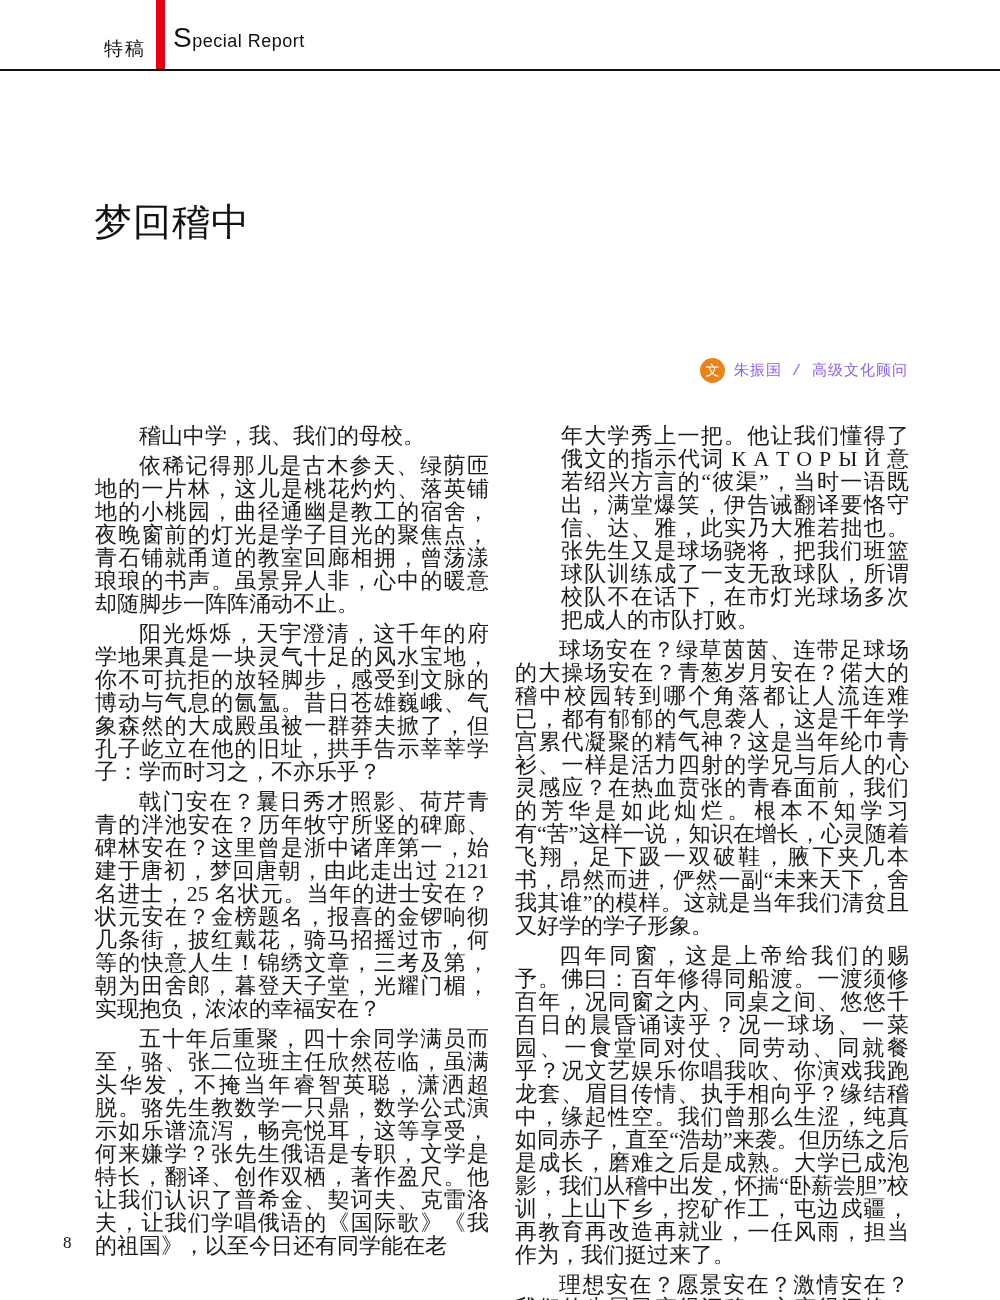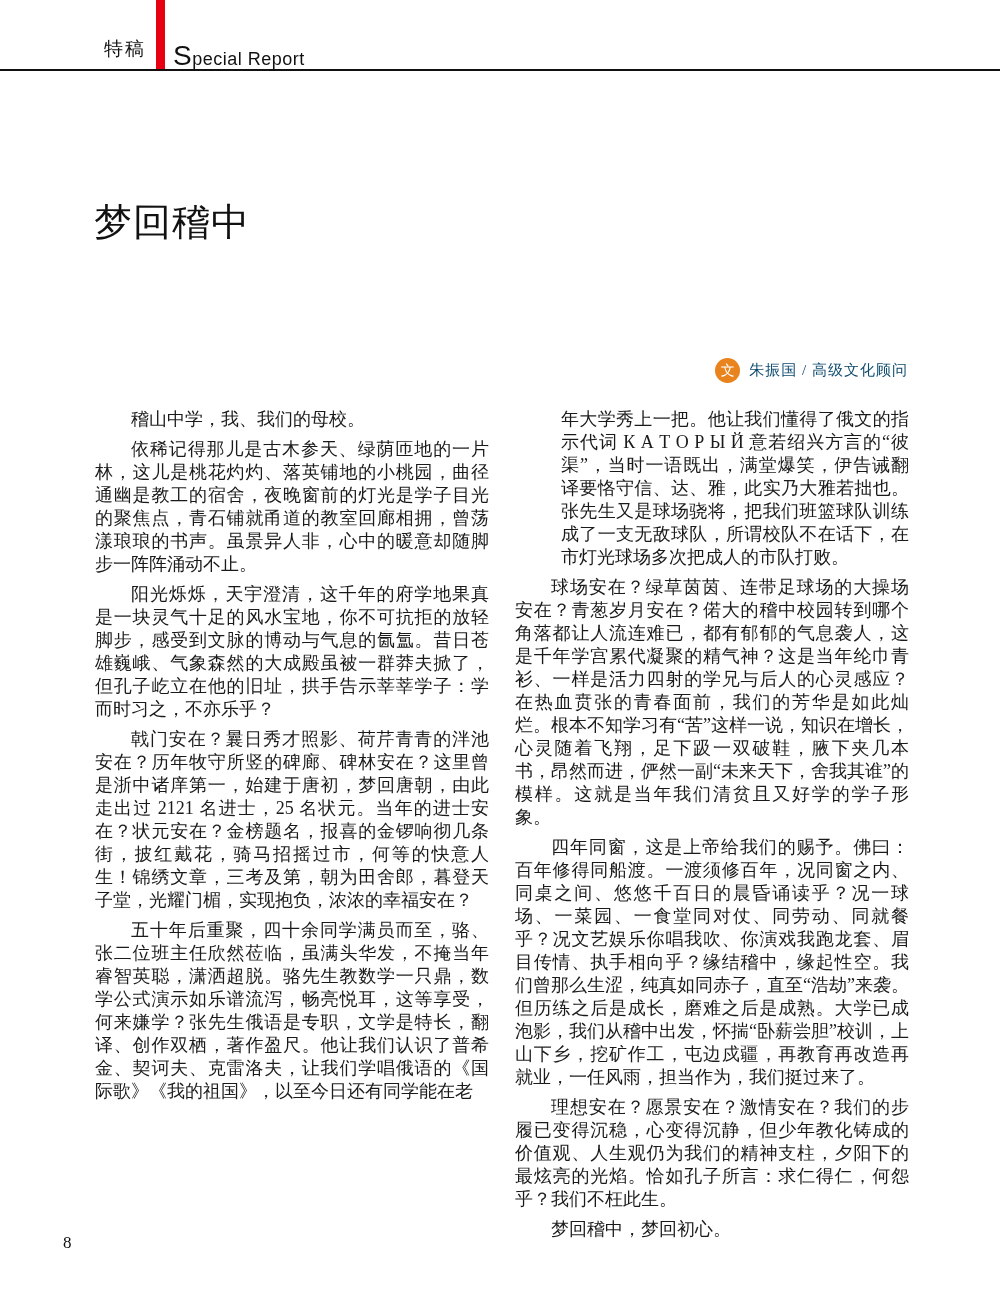--- a/index.html
+++ b/index.html
@@ -10,21 +10,21 @@
   }
   
   .hdr-rule{position:absolute;left:0;top:69px;width:1000px;height:2px;background:#111;}
   .hdr-redbar{position:absolute;left:156px;top:0;width:9px;height:71px;background:#e60012;}
   .hdr-cn{
     position:absolute;left:50px;top:36px;width:96px;text-align:right;
     font-family:"Liberation Sans","DejaVu Sans",sans-serif;
     font-size:19px;letter-spacing:2px;color:#111;
   }
   .hdr-en{
-    position:absolute;left:173px;top:40px;
+    position:absolute;left:173px;top:22px;
     font-family:"Liberation Sans","DejaVu Sans",sans-serif;
     font-size:18px;color:#111;letter-spacing:0.5px;
   }
   .hdr-en .initial{font-size:28px;}
   
   .title{
     position:absolute;left:94px;top:172px;
     font-family:Liberation Serif, serif;
     font-size:38px;letter-spacing:1px;color:#111;font-weight:400;
   }
@@ -33,27 +33,27 @@
     position:absolute;top:358px;right:92px;
     display:flex;align-items:center;gap:9px;
   }
   .byline-badge{
     width:25px;height:25px;border-radius:50%;background:#e8831d;
     color:#fff;display:flex;align-items:center;justify-content:center;
     font-size:14px;font-family:"Liberation Serif","DejaVu Serif",serif;
     flex:0 0 auto;
   }
   .byline-text{
-    font-size:15px;letter-spacing:1px;color:#0c4a6e;
-    font-family:Liberation Serif, serif;
+    font-size:15px;letter-spacing:1px;color:#8b5cf6;
+    font-family:Liberation Mono, monospace;
   }
   
   .col{
-    position:absolute;top:408px;width:394px;
-    font-size:18px;line-height:23px;text-align:justify;
+    position:absolute;top:424px;width:394px;
+    font-size:22px;line-height:23px;text-align:justify;
     color:#1a1a1a;
   }
   .col-left{left:95px;}
   .col-right{left:515px;}
   .para{margin:0 0 7px 0;text-indent:2em;}
   .para.no-indent{text-indent:0;margin-left:46px;}
   
   .page-num{
     position:absolute;left:63px;top:1233px;
     font-size:17px;color:#111;

